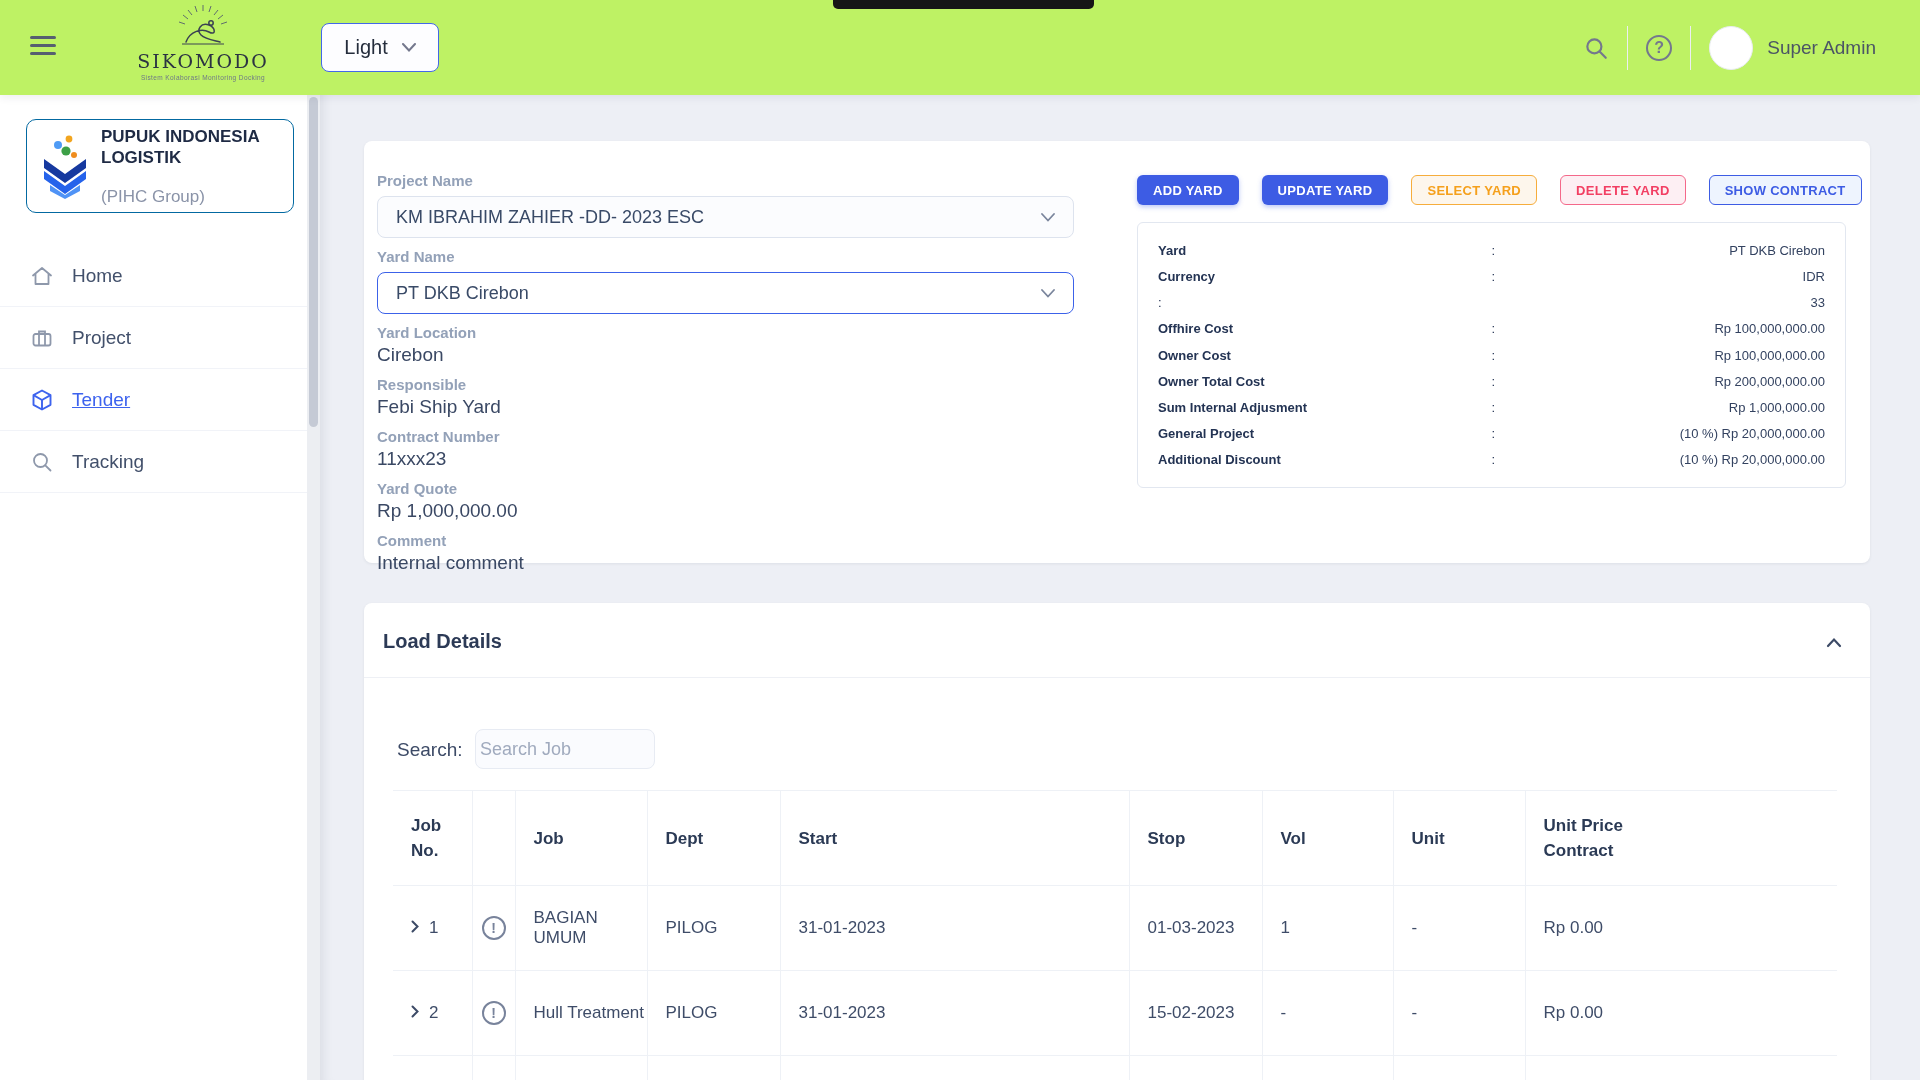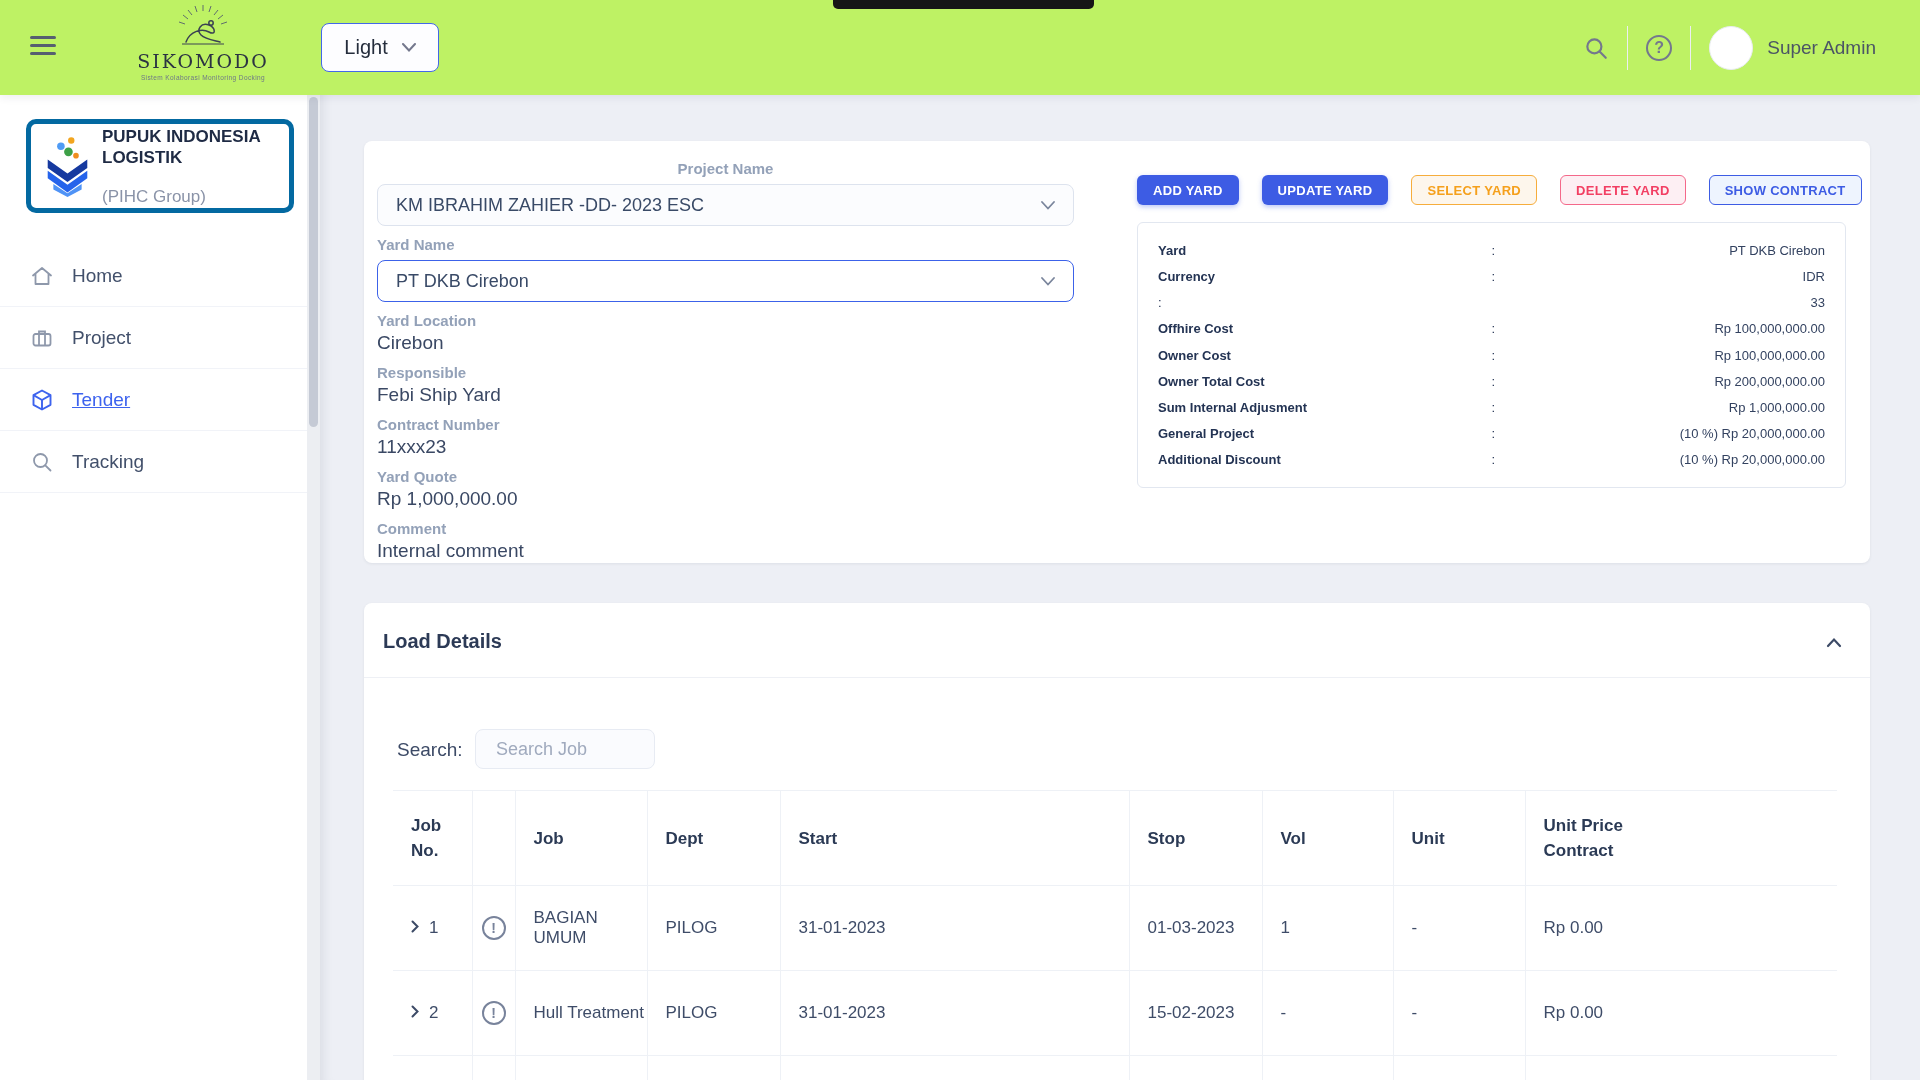--- a/index.html
+++ b/index.html
@@ -25,21 +25,21 @@
   .hdr-div { width:1px; height:44px; background:#ecEEf3; background:#eceef3; margin:0 18px; }
   .help-badge { width:26px; height:26px; border:2px solid #74788d; border-radius:50%; color:#74788d;
                 font-size:16px; font-weight:bold; display:flex; align-items:center; justify-content:center; cursor:pointer; }
   .avatar { width:44px; height:44px; border-radius:50%; background:#fff; border:1px solid #e9ecf2; margin-right:14px; cursor:pointer; }
   .user-name { font-size:19px; color:#4b5565; cursor:pointer; }
 
   
   .sidebar { position:absolute; top:95px; left:0; width:320px; height:985px; background:#fff; z-index:10; }
   .side-scroll { position:absolute; top:0; right:0; width:13px; height:985px; background:#eceef2; }
   .side-scroll .thumb { position:absolute; top:2px; left:2px; width:9px; height:330px; background:#c5cad5; border-radius:5px; }
-  .org-card { position:absolute; left:26px; top:24px; width:268px; height:94px; border:5px solid #0369a1;
+  .org-card { position:absolute; left:26px; top:24px; width:268px; height:94px; border:1px solid #0369a1;
               border-radius:10px; display:flex; align-items:center; padding:10px 12px; gap:10px; background:#fff; }
   .org-text .l1 { font-size:17px; font-weight:bold; color:#1e2a44; line-height:21px; width:175px; }
   .org-text .l2 { font-size:17px; color:#8a93a8; line-height:21px; margin-top:18px; }
   .nav { position:absolute; top:150px; left:0; width:307px; }
   .nav-item { height:62px; display:flex; align-items:center; gap:18px; padding-left:30px;
               border-bottom:1px solid #f1f3f8; cursor:pointer; }
   .nav-item .nicon { width:24px; height:24px; color:#8e98ab; flex:0 0 24px; }
   .nav-item .nlabel { font-size:19px; color:#42506b; }
   .nav-item.active .nicon { color:#3d63ee; }
   .nav-item.active .nlabel { color:#3d63ee;text-decoration:underline; }
@@ -47,21 +47,21 @@
   
   .content { position:absolute; top:95px; left:320px; width:1600px; height:985px; background:#edeff5;
              box-shadow:inset 12px 0 12px -10px rgba(25,35,60,.10); }
   .card { position:absolute; background:#fff; border-radius:8px; box-shadow:0 1px 3px rgba(35,45,70,.08); }
   .card-yard { left:44px; top:46px; width:1506px; height:422px; }
   .card-load { left:44px; top:508px; width:1506px; height:560px; }
 
   
   .form-col { position:absolute; left:13px; top:16px; width:697px; }
   .fld-label { font-size:15px; font-weight:bold; color:#93a1b8; line-height:16px; margin-top:11px; }
-  .fld-label.first { margin-top:4px;text-align:center; }
+  .fld-label.first { margin-top:16px; }
   .select { margin-top:7px; height:42px; border:1px solid #dde3ee; border-radius:8px; background:#fbfcfe;
             display:flex; align-items:center; padding:0 18px; cursor:pointer; }
   .select.focused { border:1px solid #3c62e9; background:#fff; }
   .select .sel-text { font-size:18px; color:#394a67; flex:1; }
   .select .chev { color:#7a859c; }
   .fld-value { font-size:19px; color:#3a4864; line-height:22px; margin-top:3px; }
 
   
   .btn-row { position:absolute; left:773px; top:34px; display:flex; gap:23px; }
   .btn { height:30px; border-radius:6px; font-size:13px; font-weight:bold; letter-spacing:.3px;
@@ -78,21 +78,21 @@
   .sum-label { flex:0 0 50%; font-weight:bold; color:#233353; }
   .sum-colon { flex:0 0 14px; color:#233353; }
   .sum-value { flex:1; text-align:right; color:#334260; }
 
   
   .ld-title { position:absolute; left:19px; top:27px; font-size:20px; font-weight:bold; color:#2c3a56; }
   .ld-collapse { position:absolute; right:26px; top:30px; width:20px; height:20px; color:#3c4a66; cursor:pointer; }
   .ld-divider { position:absolute; left:0; top:74px; width:1506px; height:1px; background:#eef0f5; }
   .search-label { position:absolute; left:33px; top:136px; font-size:19px; color:#3c4a66; }
   .search-input { position:absolute; left:111px; top:126px; width:180px; height:40px; border:1px solid #e7ebf3;
-                  border-radius:8px; background:#fafbfe; padding:0 20px; font-size:18px; color:#3a4864;
+                  border-radius:8px; background:#fafbfe; padding:0 4px; font-size:18px; color:#3a4864;
                   font-family:"Liberation Sans", sans-serif; outline:none; }
   .search-input::placeholder { color:#a0aabe; }
 
   table.jobs { position:absolute; left:29px; top:187px; width:1444px; border-collapse:collapse; table-layout:fixed; }
   table.jobs th, table.jobs td { border-right:1px solid #eef1f6; vertical-align:middle;
                                  text-align:left; padding-left:18px; }
   table.jobs th:last-child, table.jobs td:last-child { border-right:none; }
   table.jobs thead tr { height:95px; border-top:1px solid #eef1f6; border-bottom:1px solid #eef1f6; }
   table.jobs th { font-size:17px; font-weight:bold; color:#2b3a55; line-height:25px; }
   table.jobs tbody tr { height:85px; border-bottom:1px solid #eef1f6; }

